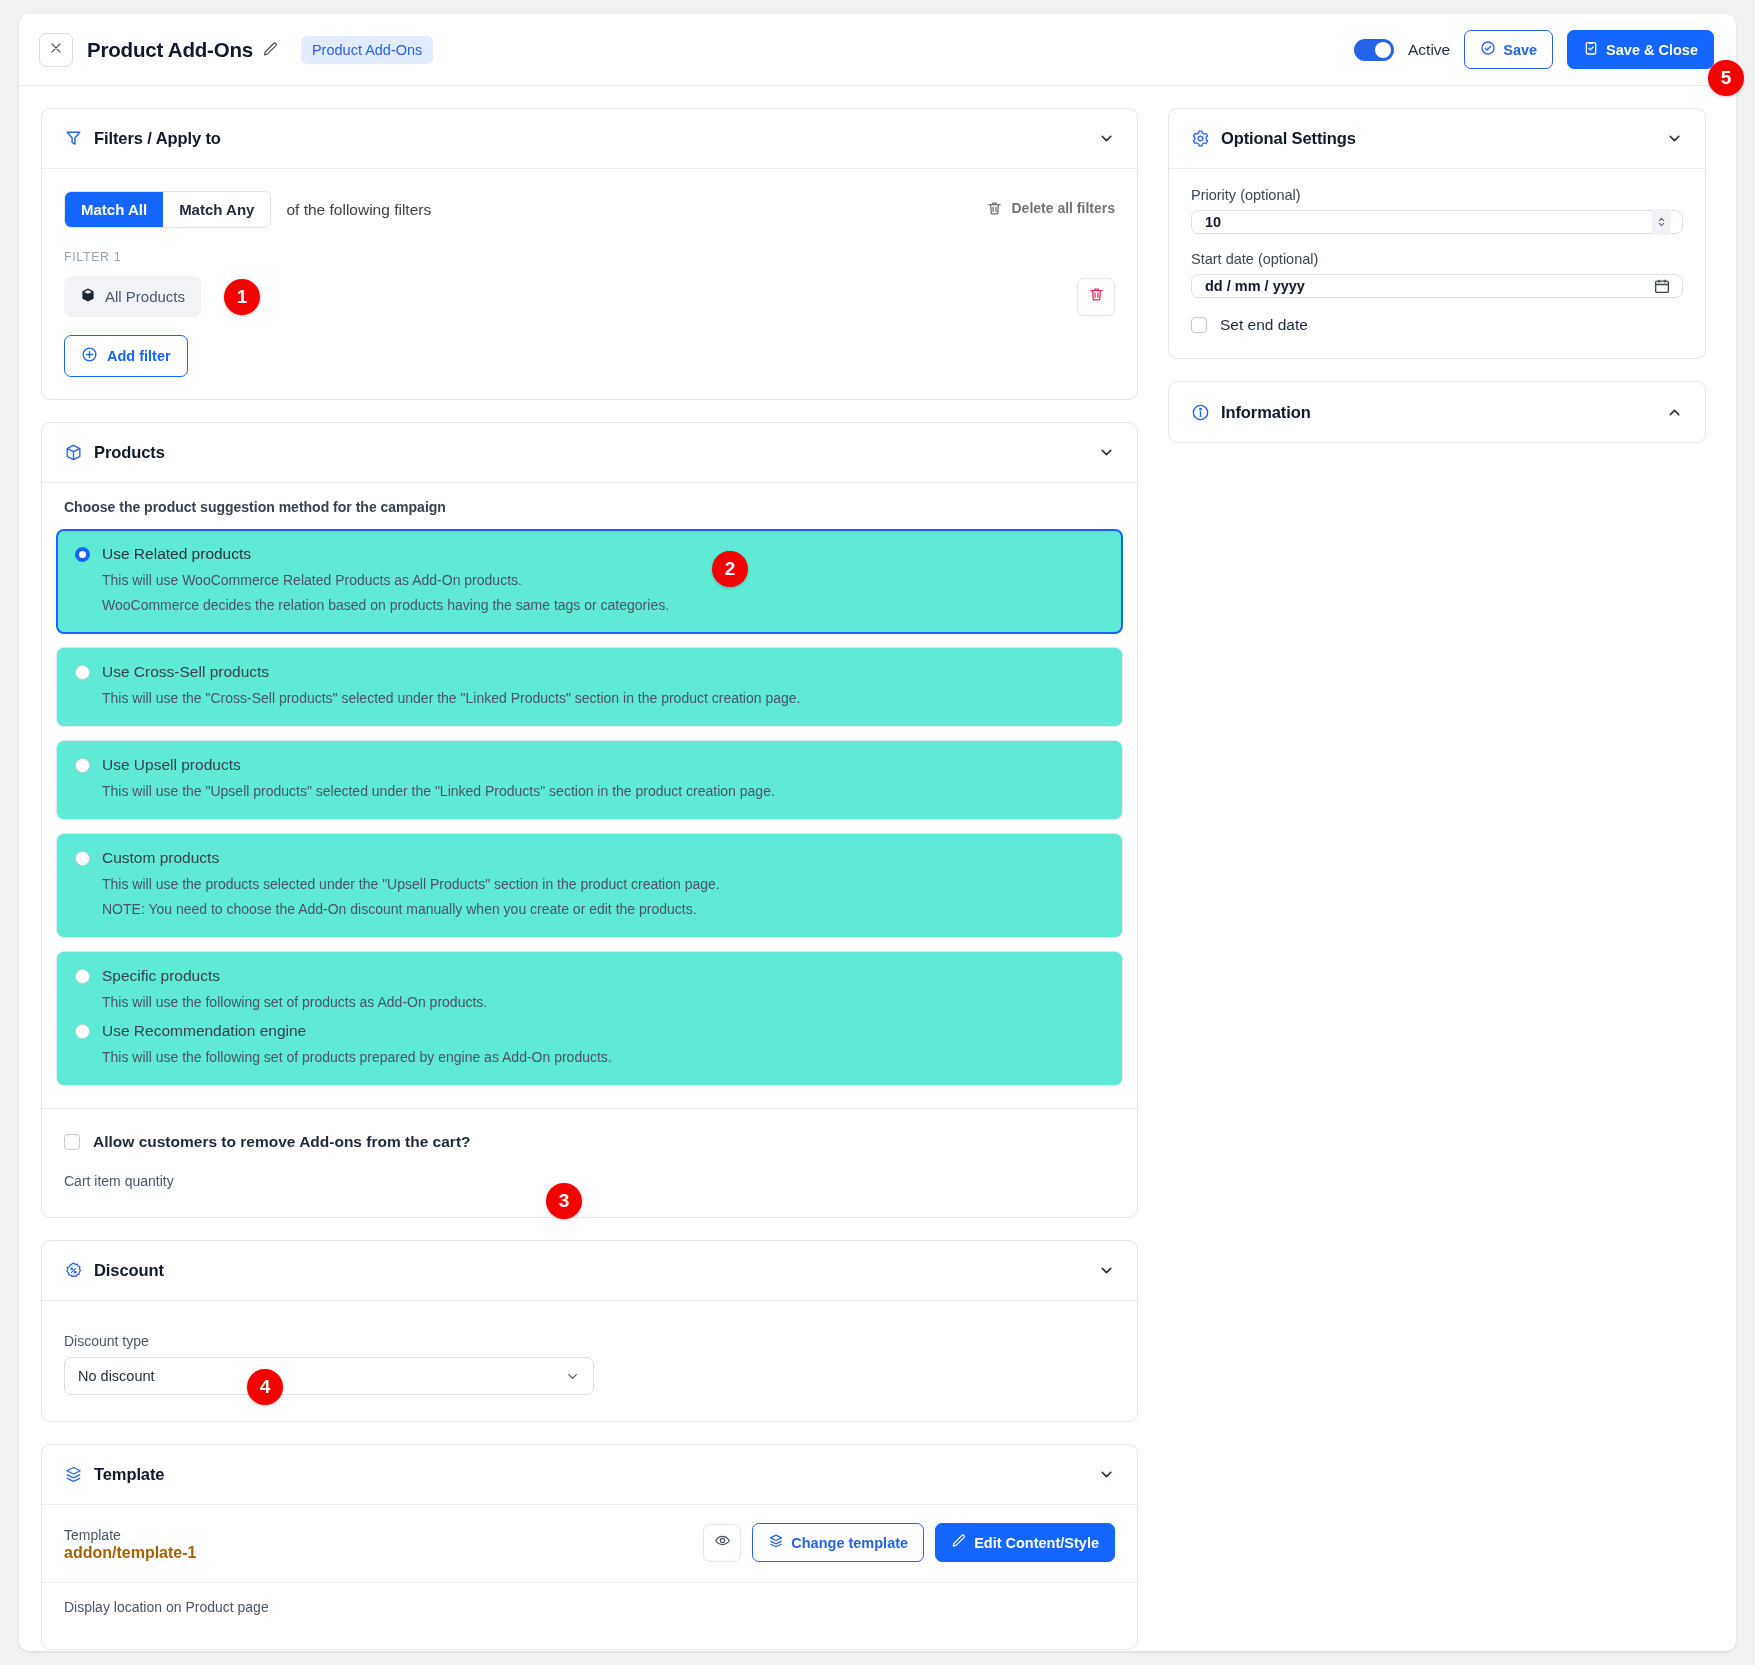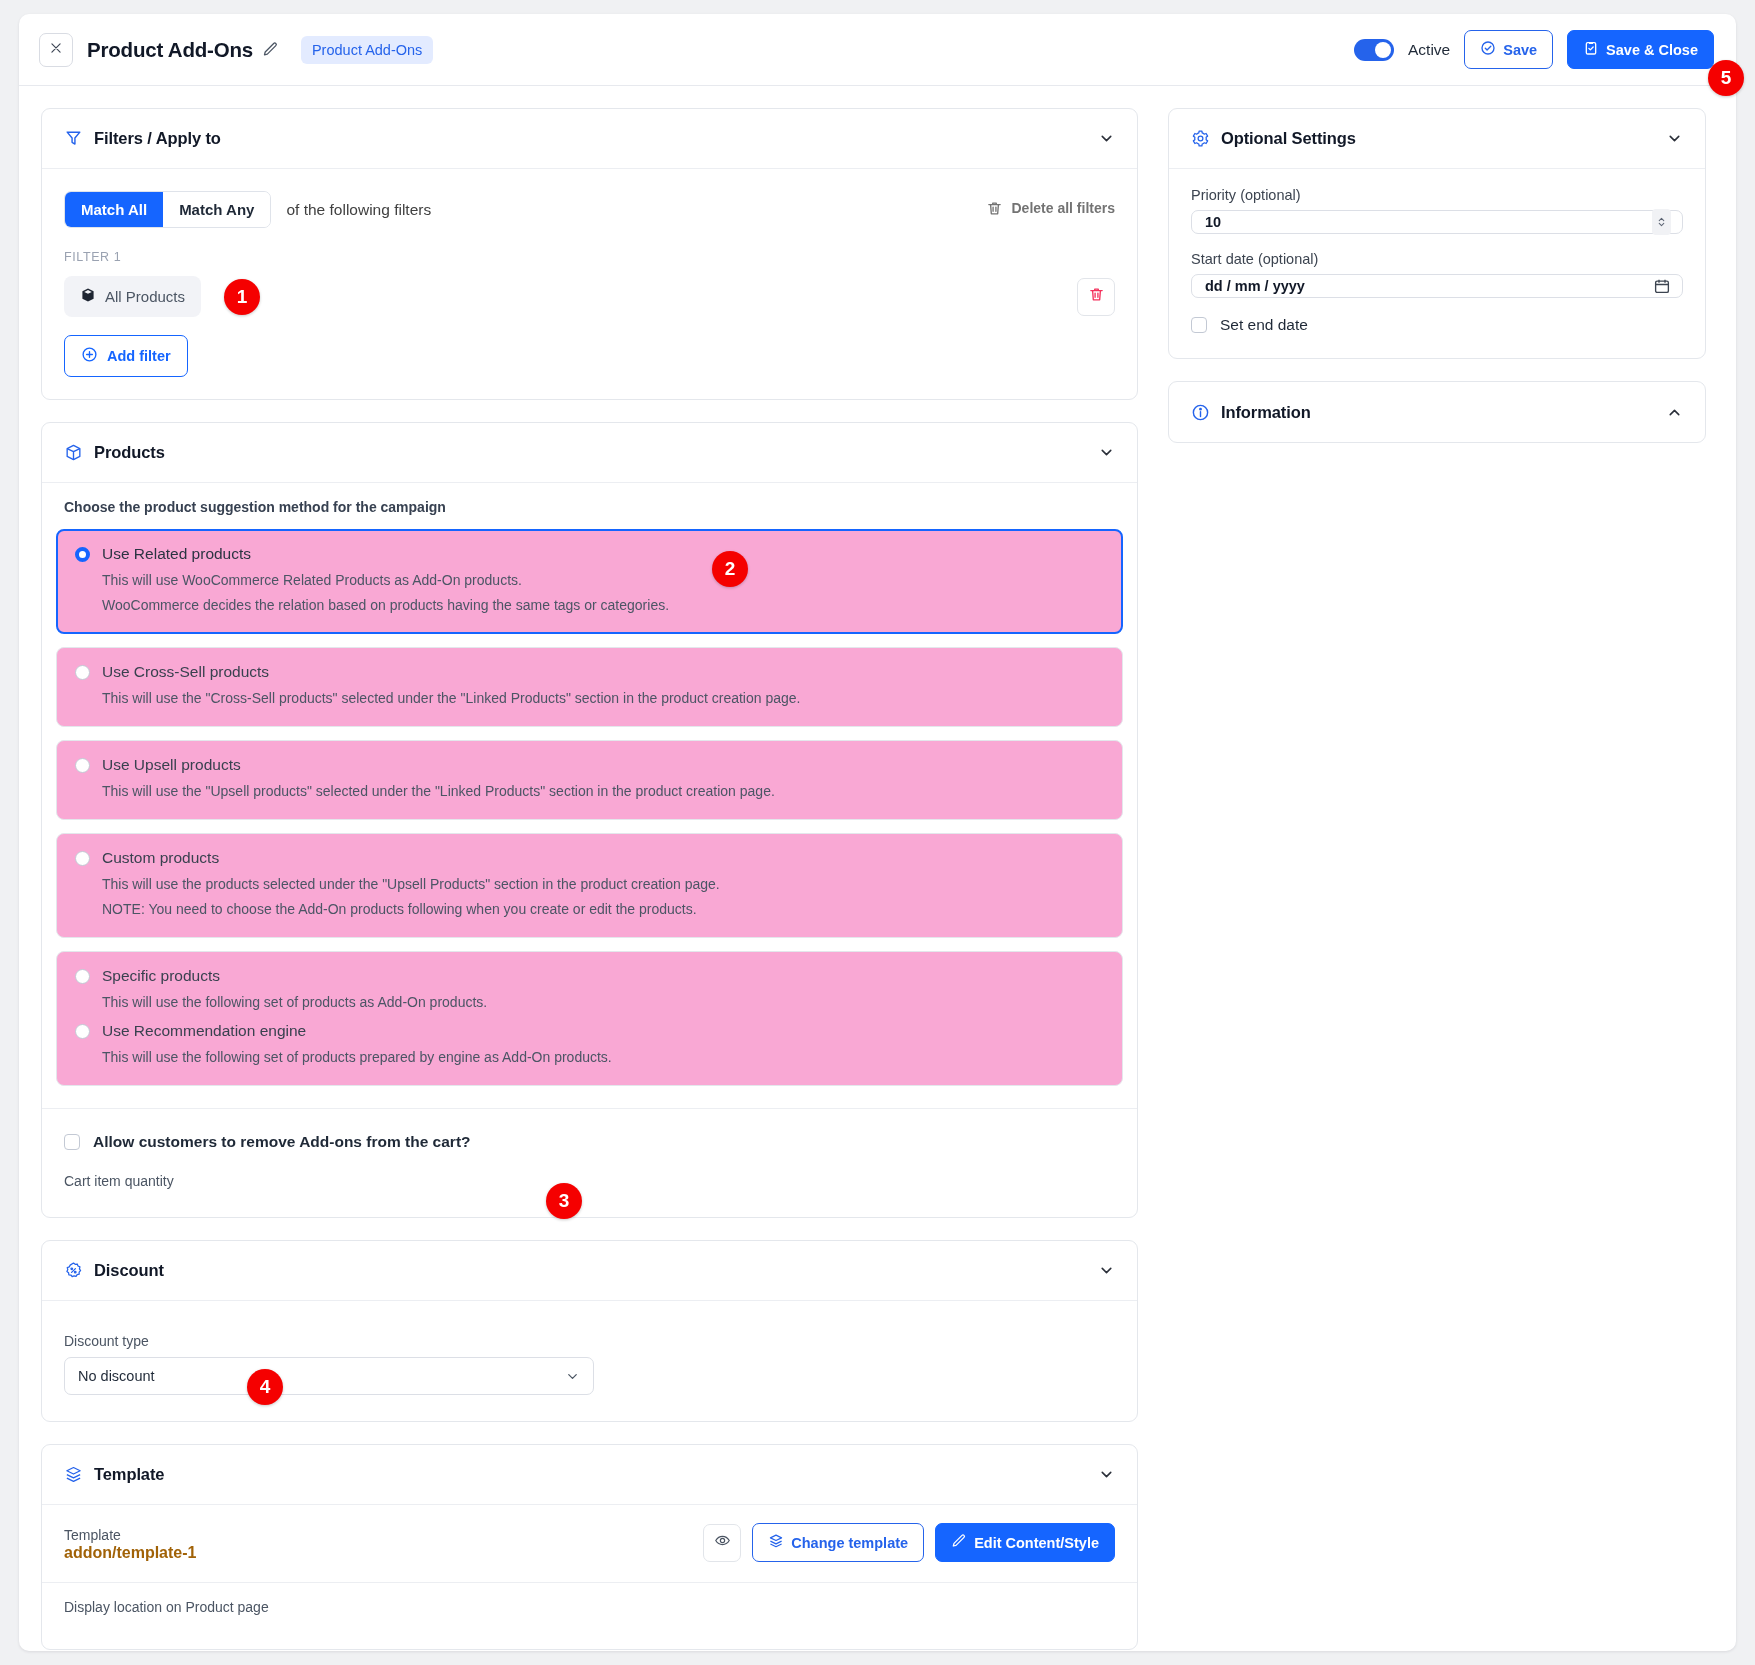--- a/index.html
+++ b/index.html
@@ -109,21 +109,21 @@
     margin-top:18px; display:inline-flex; align-items:center; gap:9px;
     border:1px solid #1565ff; color:#1565ff; border-radius:7px;
     padding:10px 16px; font-size:14.5px; font-weight:bold; cursor:pointer; background:#fff;
   }
   .add-filter svg{ width:17px; height:17px; }
 
   
   .hint{ font-size:14px; font-weight:bold; color:#374151; margin-bottom:14px; }
   .opt{
     border:1px solid #e4e7ec; border-radius:8px; padding:15px 18px 17px 18px;
-    margin-bottom:13px; position:relative; cursor:pointer; background:#f9a8d4;
+    margin-bottom:13px; position:relative; cursor:pointer; background:#5eead4;
   }
   .opt.sel{ border:2px solid #1565ff; padding:14px 17px 16px 17px;}
   .opt-title{ display:flex; align-items:center; gap:12px; font-size:15.5px; color:#39414f; }
   .opt.sel .opt-title{ color:#2b3442; }
   .radio{
     width:15px; height:15px; border-radius:50%; border:1.5px solid #c3c9d4;
     flex:none; background:#fff;
   }
   .radio.on{ border:4.5px solid #1565ff; background:#fff; }
   .opt-desc{ margin:7px 0 0 27px; font-size:14px; color:#4c5565; line-height:1.5; }
@@ -331,21 +331,21 @@
             </div>
             <div class="opt-desc">This will use the "Upsell products" selected under the "Linked Products" section in the product creation page.</div>
           </div>
 
           <div class="opt">
             <div class="opt-title">
               <span class="radio"></span>
               <span>Custom products</span>
             </div>
             <div class="opt-desc">This will use the products selected under the "Upsell Products" section in the product creation page.</div>
-            <div class="opt-desc tight">NOTE: You need to choose the Add-On products following when you create or edit the products.</div>
+            <div class="opt-desc tight">NOTE: You need to choose the Add-On discount manually when you create or edit the products.</div>
           </div>
 
           <div class="opt">
             <div class="opt-title">
               <span class="radio"></span>
               <span>Specific products</span>
             </div>
             <div class="opt-desc">This will use the following set of products as Add-On products.</div>
             <div class="opt-title" style="margin-top:9px;">
               <span class="radio"></span>

